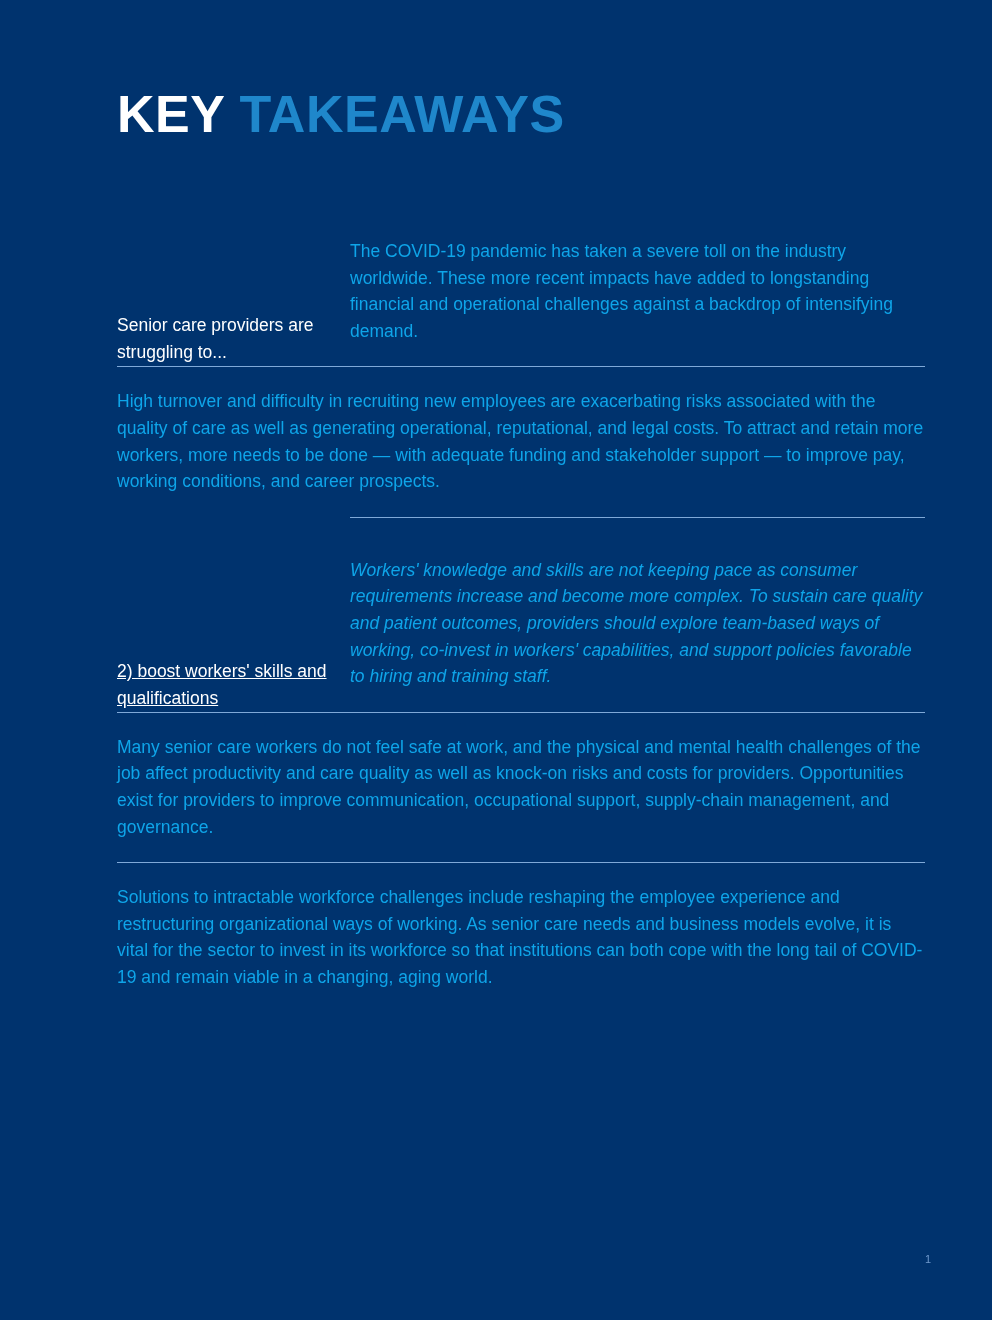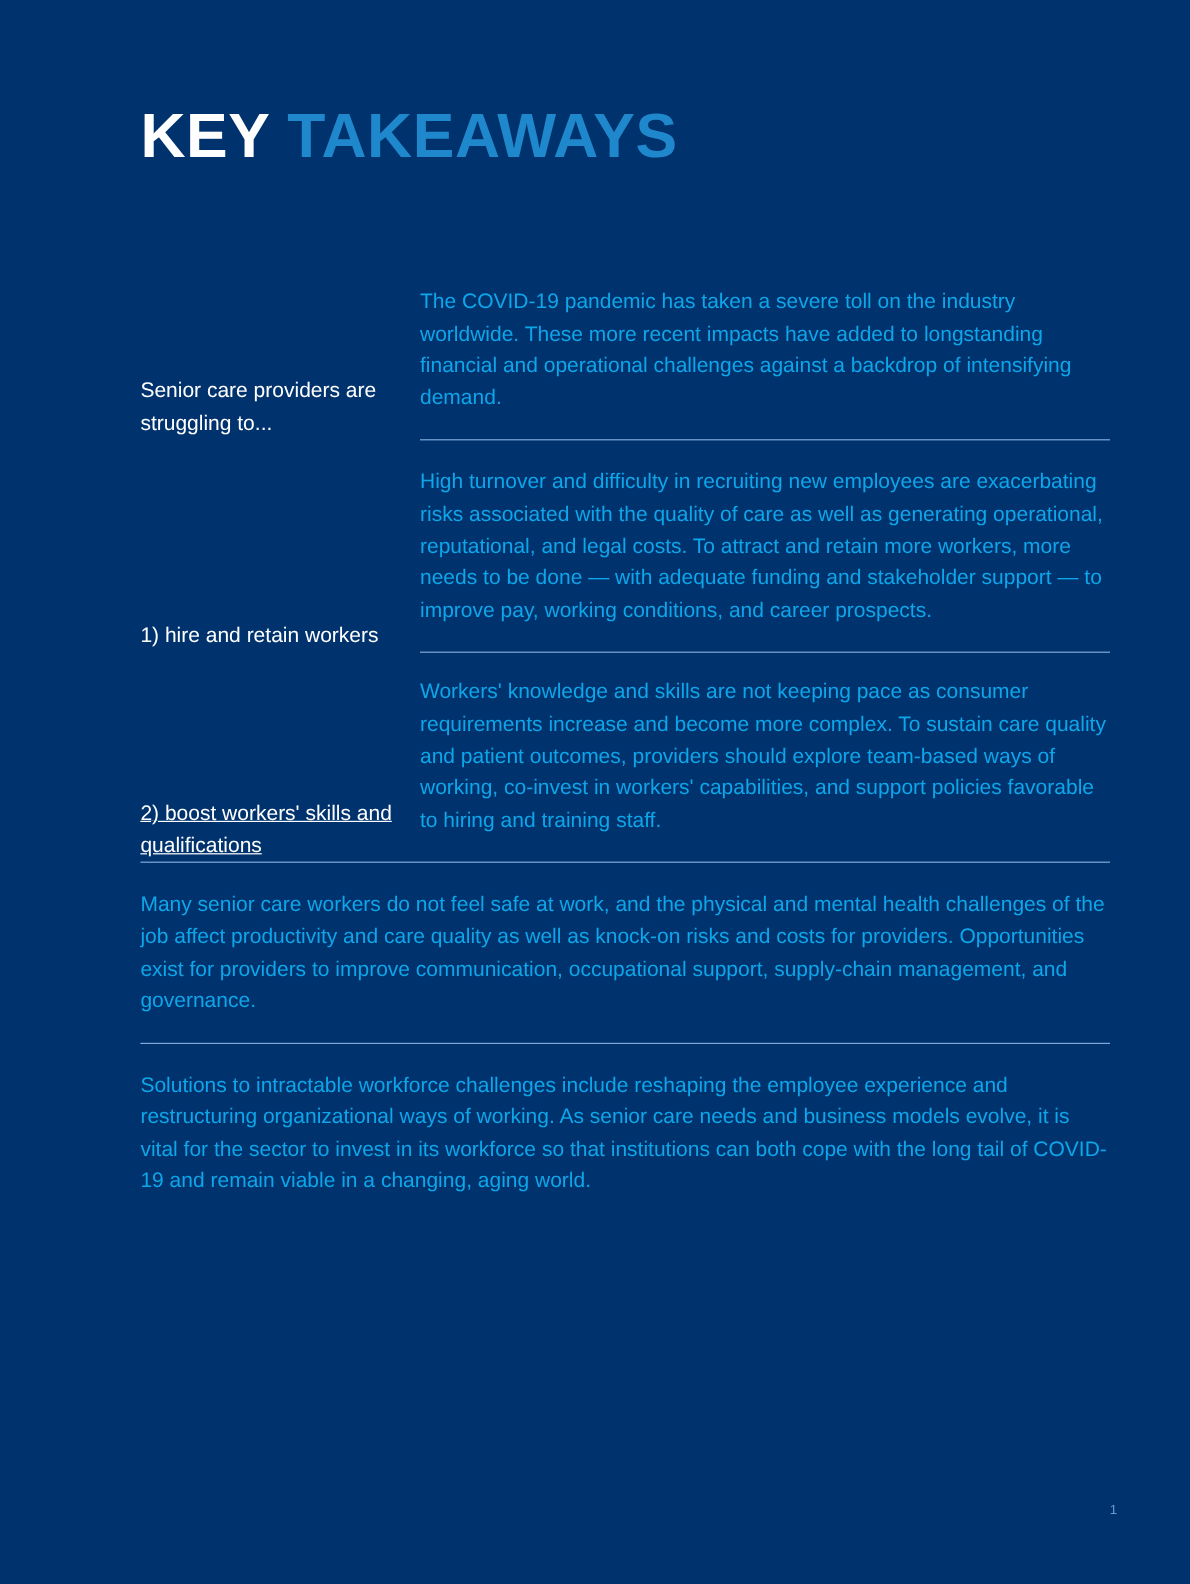--- a/index.html
+++ b/index.html
@@ -81,21 +81,21 @@
     border-top: 1.3px solid #7fa9d8;
   }
 
   .row-1 .row-label { padding-bottom: 0; }
   .row-1 .row-body  { padding-bottom: 22px; }
 
   .row-2 .row-label { padding-top: 22px; }
   .row-2 .row-body  { padding-top: 21px; padding-bottom: 22px; }
 
   .row-3 .row-label { padding-top: 22px; text-decoration: underline; }
-  .row-3 .row-body  { padding-top: 19px; padding-bottom: 22px; }
+  .row-3 .row-body  { padding-top: 39px; padding-bottom: 22px; font-style: italic; }
 
   .row-4 .row-label { padding-top: 22px; }
   .row-4 .row-body  { padding-top: 21px; padding-bottom: 22px; }
 
   .row-5 .row-label { padding-top: 22px; width: 233px; flex: 0 0 233px; }
   .row-5 .row-body  { padding-top: 21px; }
 
   
   .page-number {
     position: absolute;
@@ -116,21 +116,20 @@
   </div>
 
   <div class="rows">
 
     <div class="row row-1">
       <div class="row-label">Senior care providers are struggling to...</div>
       <div class="row-body">The COVID-19 pandemic has taken a severe toll on the industry worldwide. These more recent impacts have added to longstanding financial and operational challenges against a backdrop of intensifying demand.</div>
     </div>
 
     <div class="row row-2">
-      <div class="row-label">1) hire and retain workers</div>
       <div class="row-body">High turnover and difficulty in recruiting new employees are exacerbating risks associated with the quality of care as well as generating operational, reputational, and legal costs. To attract and retain more workers, more needs to be done — with adequate funding and stakeholder support — to improve pay, working conditions, and career prospects.</div>
     </div>
 
     <div class="row row-3">
       <div class="row-label">2) boost workers' skills and qualifications</div>
       <div class="row-body">Workers' knowledge and skills are not keeping pace as consumer requirements increase and become more complex. To sustain care quality and patient outcomes, providers should explore team-based ways of working, co-invest in workers' capabilities, and support policies favorable to hiring and training staff.</div>
     </div>
 
     <div class="row row-4">
       <div class="row-body">Many senior care workers do not feel safe at work, and the physical and mental health challenges of the job affect productivity and care quality as well as knock-on risks and costs for providers. Opportunities exist for providers to improve communication, occupational support, supply-chain management, and governance.</div>

